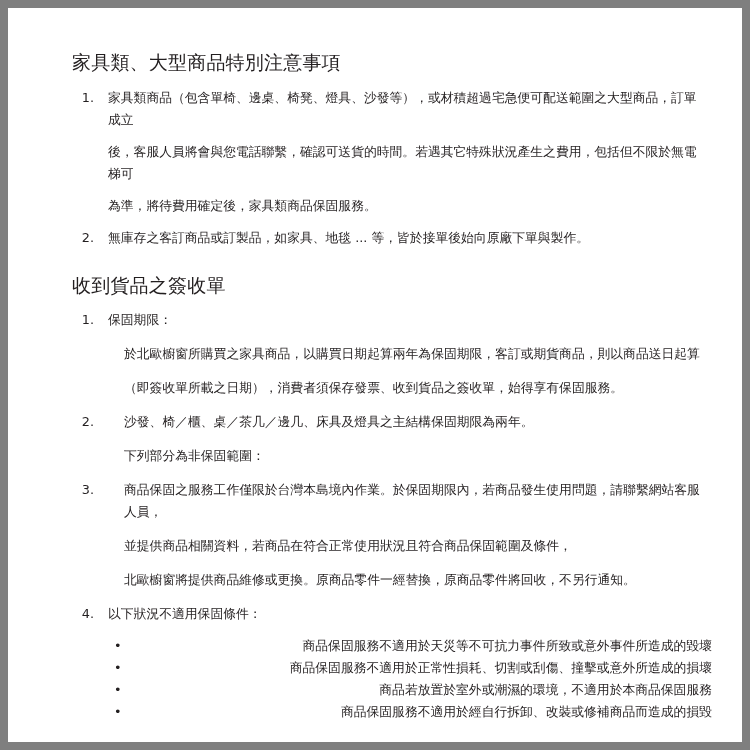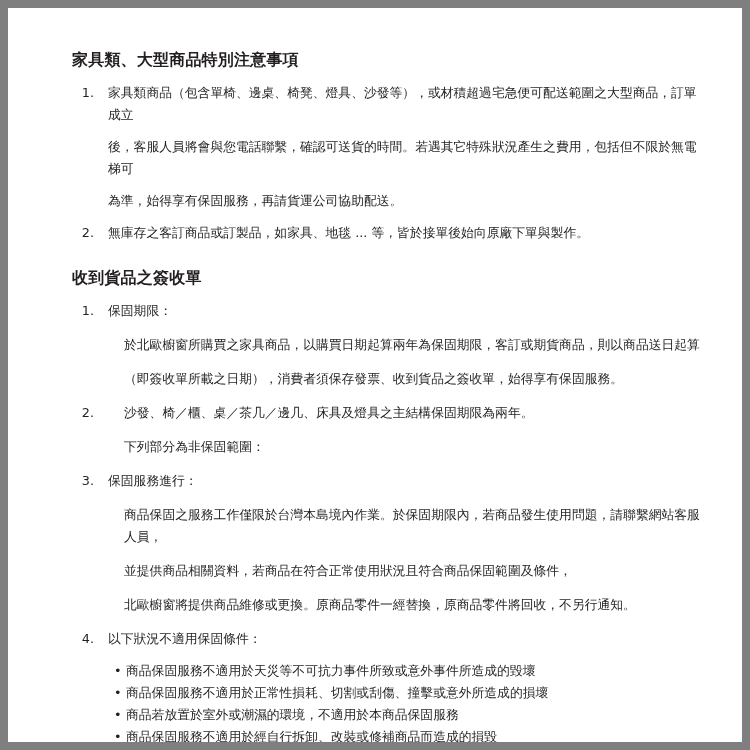--- a/index.html
+++ b/index.html
@@ -24,22 +24,22 @@
   }
   .content {
     padding: 40px 30px 20px 64px;
     box-sizing: border-box;
     color: #231f20;
   }
   .section {
     margin-bottom: 14px;
   }
   .section-title {
-    font-size: 16px;
-    font-weight: bold;
+    font-size: 19px;
+    font-weight: normal;
     line-height: 1.5;
     margin-bottom: 6px;
     letter-spacing: 0.2px;
   }
   ol.numbered {
     list-style: none;
     margin: 0;
     padding: 0;
   }
   ol.numbered > li {
@@ -80,38 +80,39 @@
     line-height: 1.72;
   }
   ul.bullets > li::before {
     content: "•";
     position: absolute;
     left: 2px;
     top: 0;
   }
   ul.bullets.indented {
     padding-left: 14px;
+    text-align: right;
   }
   .spacer-sm { height: 8px; }
 </style>
 </head>
 <body>
 
 <div class="page">
   <div class="content">
 
     <div class="section">
       <div class="section-title">家具類、大型商品特別注意事項</div>
       <ol class="numbered">
         <li>
           <span class="num">1.</span>
           <span class="li-body">
             <p>家具類商品（包含單椅、邊桌、椅凳、燈具、沙發等），或材積超過宅急便可配送範圍之大型商品，訂單成立</p>
             <p>後，客服人員將會與您電話聯繫，確認可送貨的時間。若遇其它特殊狀況產生之費用，包括但不限於無電梯可</p>
-            <p>為準，始得享有保固服務，再請貨運公司協助配送。</p>
+            <p>為準，將待費用確定後，家具類商品保固服務。</p>
           </span>
         </li>
         <li>
           <span class="num">2.</span>
           <span class="li-body">
             <p>無庫存之客訂商品或訂製品，如家具、地毯 ... 等，皆於接單後始向原廠下單與製作。</p>
           </span>
         </li>
       </ol>
     </div>
@@ -139,21 +140,20 @@
             <div class="sub-block">
               <p>沙發、椅／櫃、桌／茶几／邊几、床具及燈具之主結構保固期限為兩年。</p>
               <p>下列部分為非保固範圍：</p>
             </div>
           </span>
         </li>
 
         <li>
           <span class="num">3.</span>
           <span class="li-body">
-            <p>保固服務進行：</p>
             <div class="sub-block">
               <p>商品保固之服務工作僅限於台灣本島境內作業。於保固期限內，若商品發生使用問題，請聯繫網站客服人員，</p>
               <p>並提供商品相關資料，若商品在符合正常使用狀況且符合商品保固範圍及條件，</p>
               <p>北歐櫥窗將提供商品維修或更換。原商品零件一經替換，原商品零件將回收，不另行通知。</p>
             </div>
           </span>
         </li>
 
         <li>
           <span class="num">4.</span>

